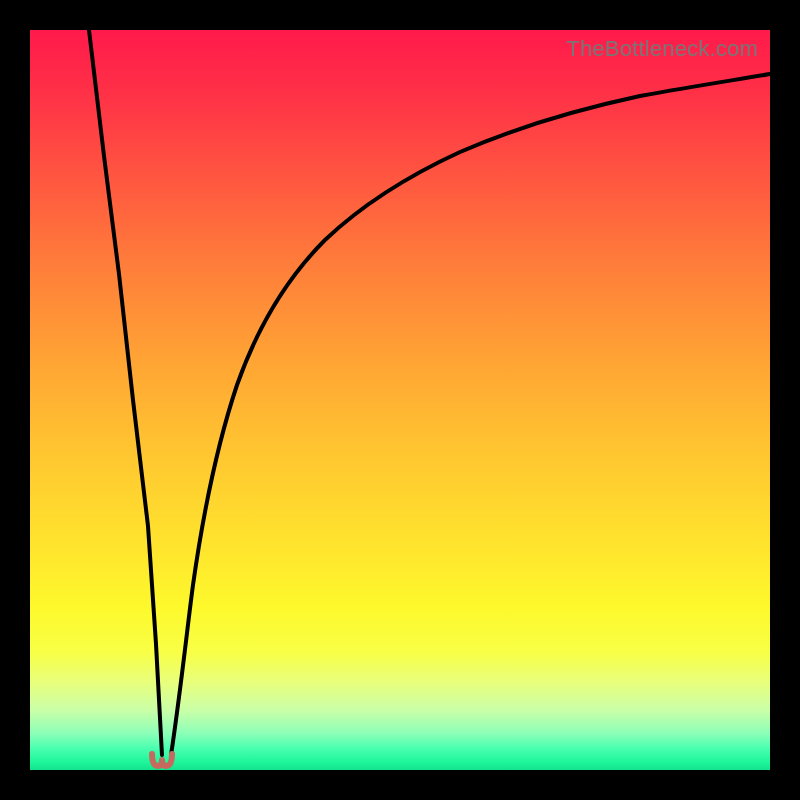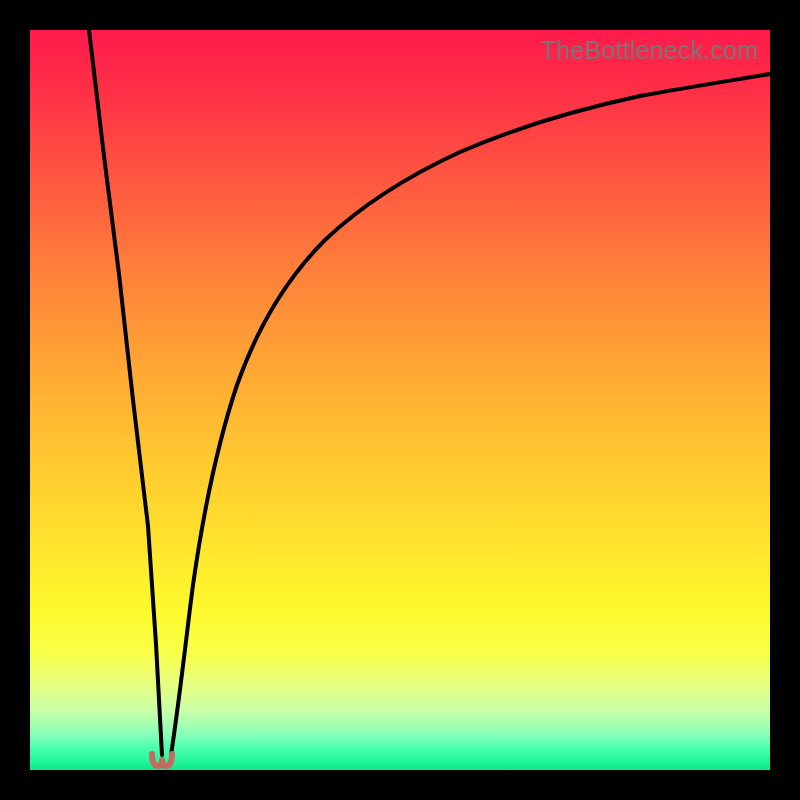--- a/index.html
+++ b/index.html
@@ -39,21 +39,21 @@
       #4cffb0 97%,
       #1cf59a 99%,
       #14e28e 100%
     );
   }
   .watermark {
     position: absolute;
     top: 6px;
     right: 12px;
     color: #777;
-    font-size: 25px;
+    font-size: 22px;
     font-weight: 500;
     letter-spacing: 0.2px;
     user-select: none;
   }
   svg.curve {
     position: absolute;
     inset: 0;
   }
   .marker {
     position: absolute;

